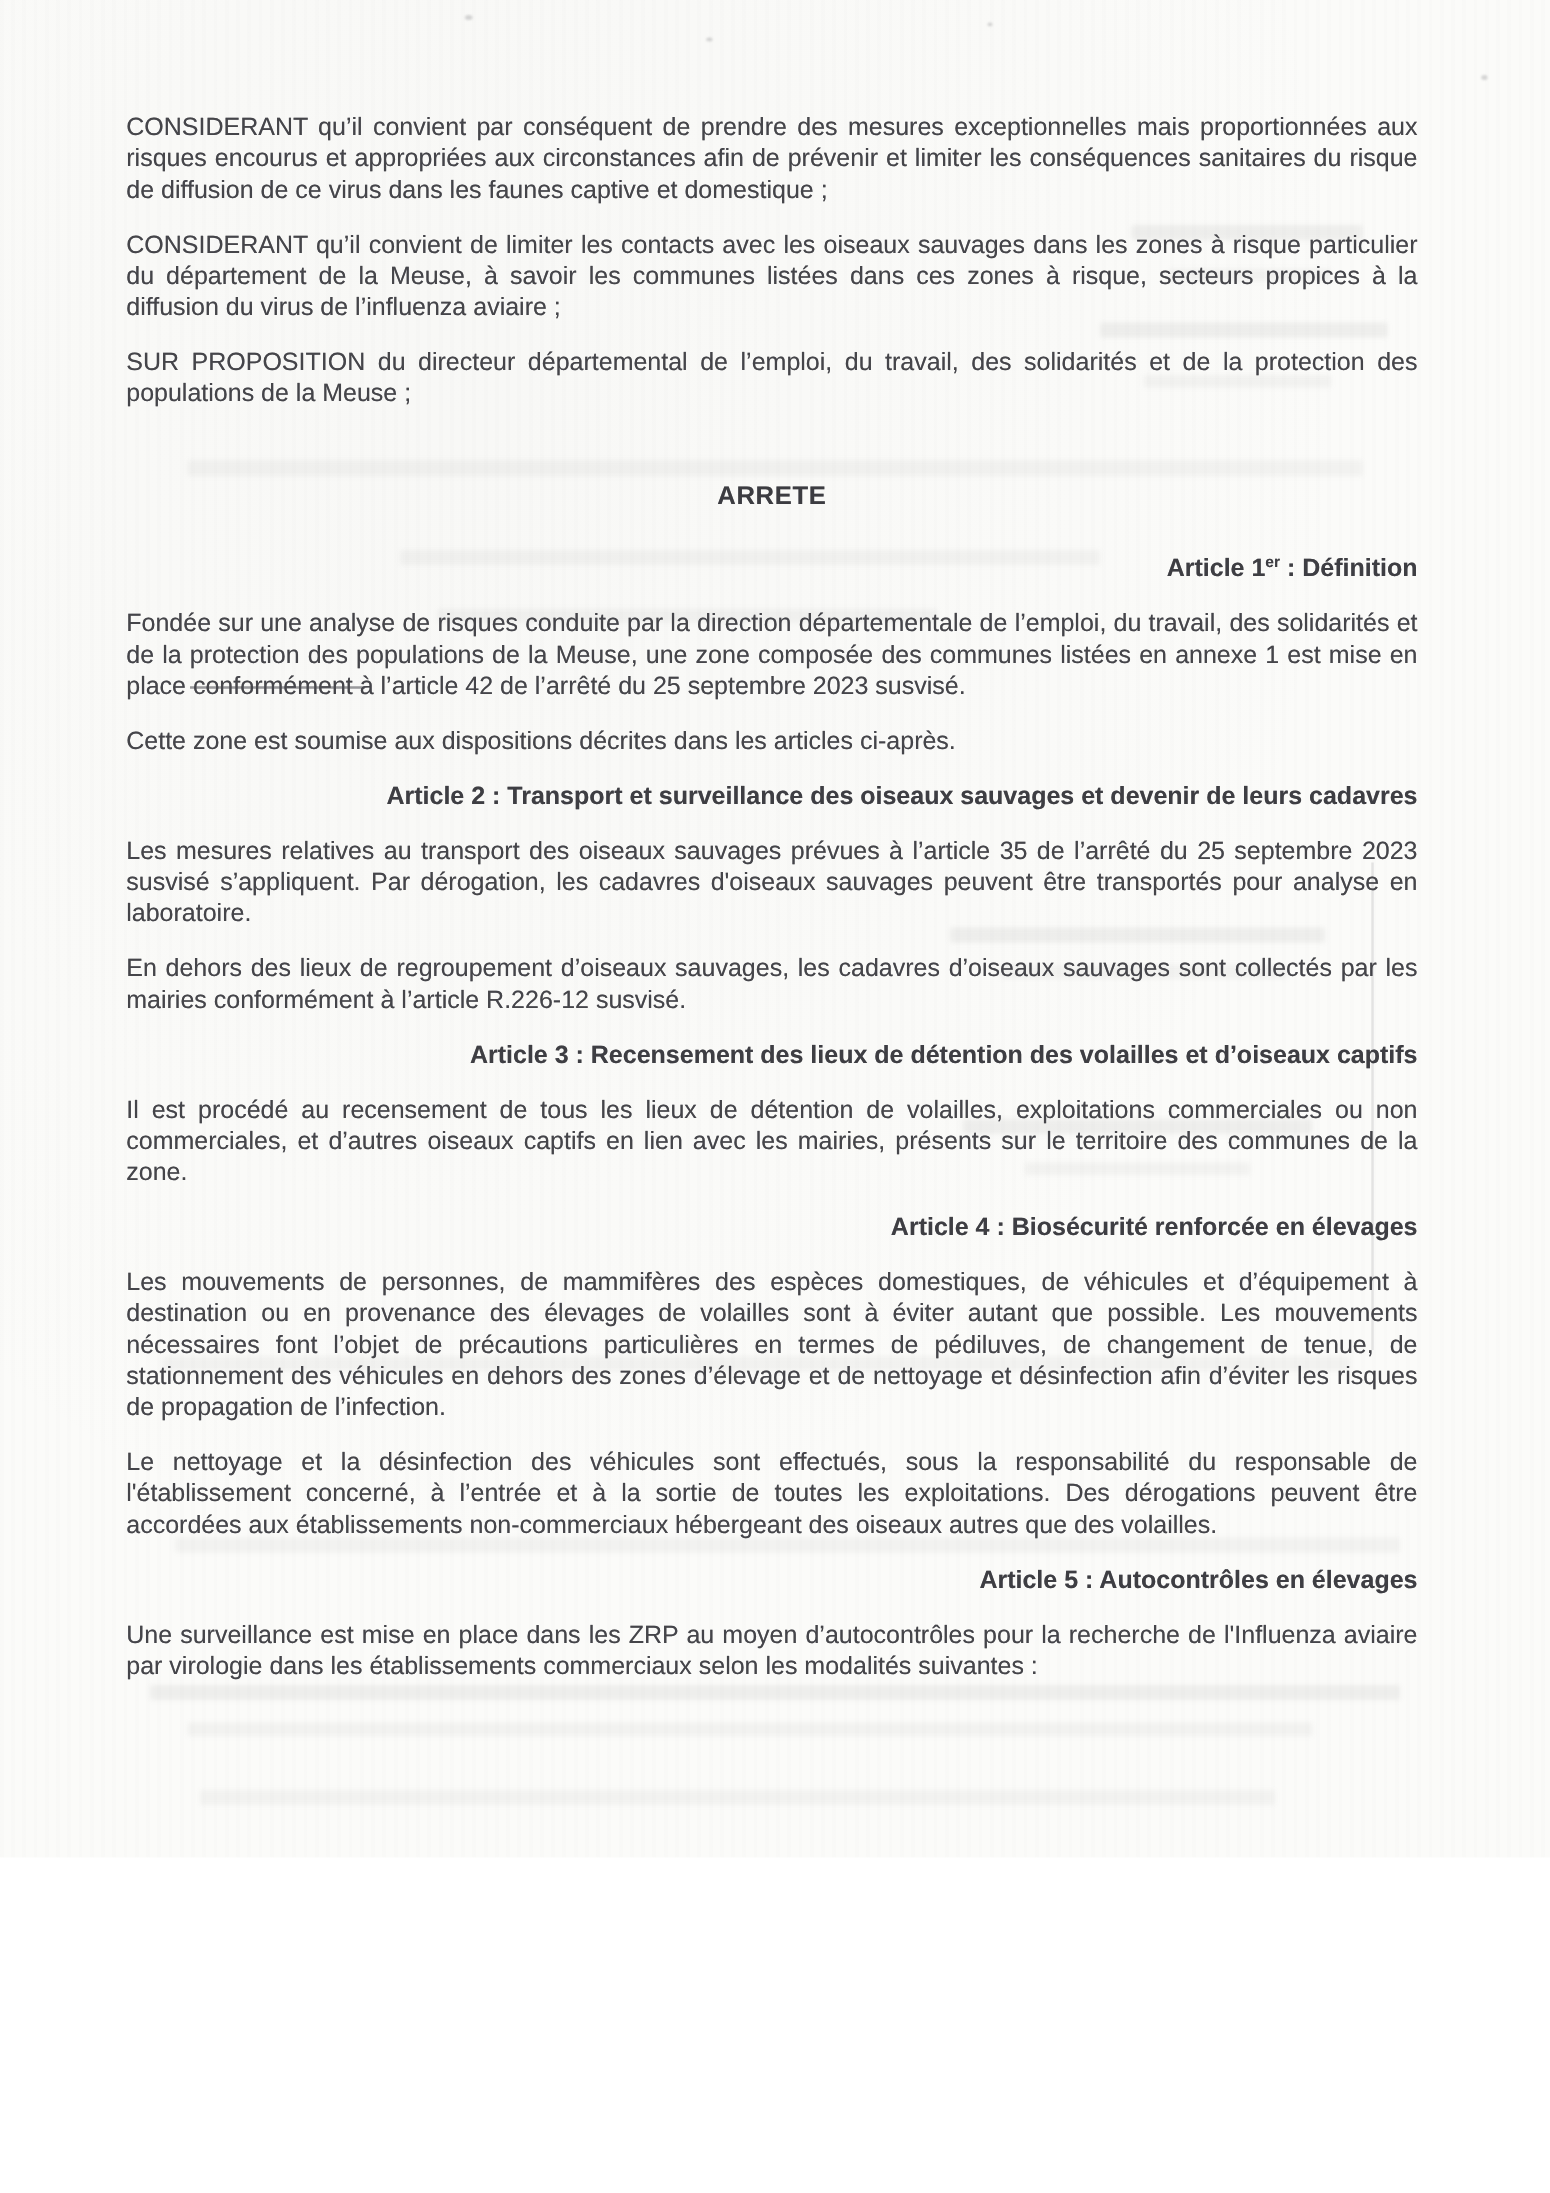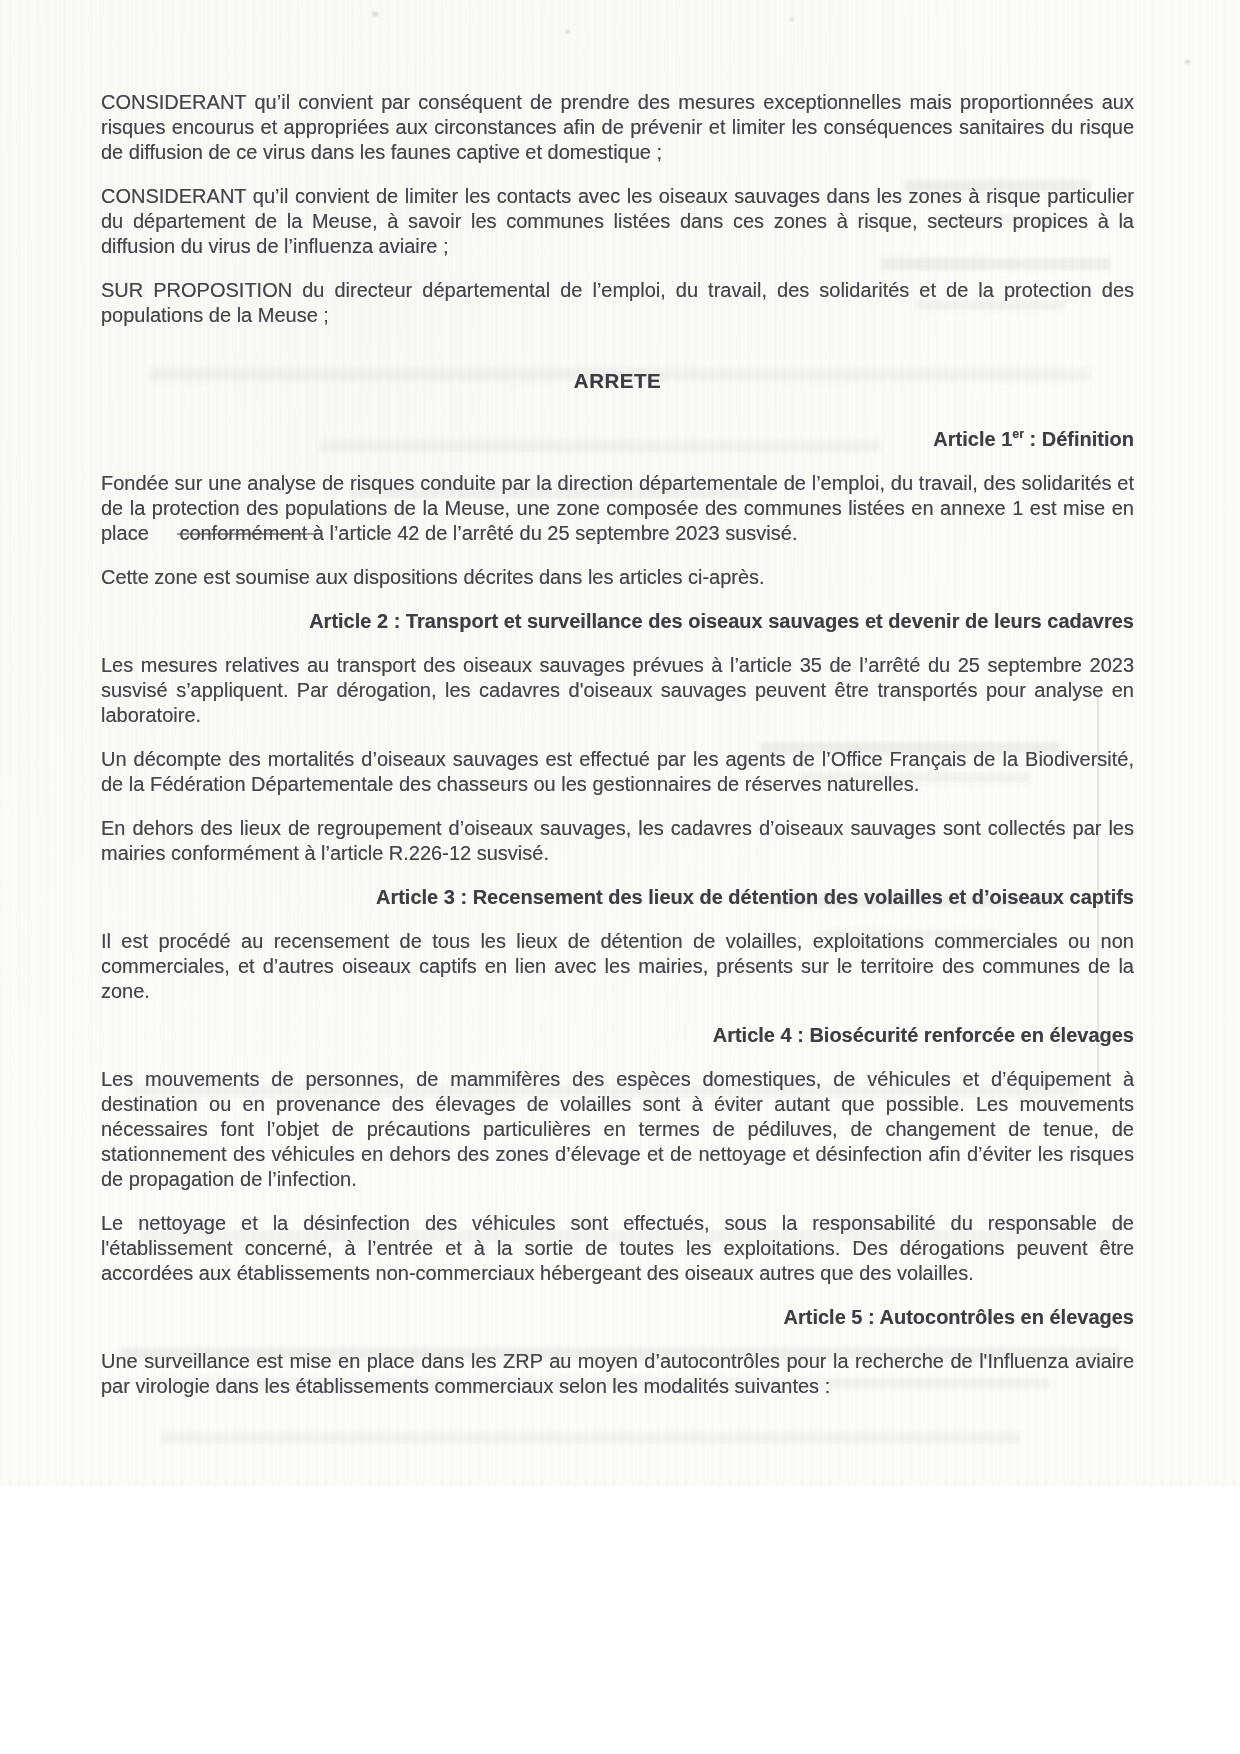--- a/index.html
+++ b/index.html
@@ -40,33 +40,33 @@
   }
   .para { margin: 0 0 19px 0; }
   .heading {
     margin: 0 0 19px 0;
     font-size: 20px;
     font-weight: bold;
     text-align: right;
     color: #3e3e43;
   }
   .arrete {
-    margin: 40px 0 34px 0;
+    margin: 56px 0 34px 0;
     font-size: 20.5px;
     font-weight: bold;
     text-align: center;
     letter-spacing: 0.5px;
     color: #3c3c41;
   }
   sup.ordinal {
     font-size: 0.62em;
     vertical-align: super;
     line-height: 0;
   }
-  .struck { position: relative; white-space: nowrap; margin-left: 25px; }
+  .struck { position: relative; white-space: nowrap; }
   .struck::after {
     content: "";
     position: absolute;
     left: -2px;
     right: -10px;
     top: 52%;
     height: 2px;
     background: rgba(75,75,80,0.55);
     filter: blur(0.3px);
   }
@@ -147,21 +147,20 @@
     <h2 class="heading"><span>Article 1</span><sup class="ordinal">er</sup><span> : Définition</span></h2>
 
     <p class="para"><span>Fondée sur une analyse de risques conduite par la direction départementale de l’emploi, du travail, des solidarités et de la protection des populations de la Meuse, une zone composée des communes listées en annexe 1 est mise en place </span><span class="struck">conformément</span><span> à l’article 42 de l’arrêté du 25 septembre 2023 susvisé.</span></p>
 
     <p class="para">Cette zone est soumise aux dispositions décrites dans les articles ci-après.</p>
 
     <h2 class="heading">Article 2 : Transport et surveillance des oiseaux sauvages et devenir de leurs cadavres</h2>
 
     <p class="para">Les mesures relatives au transport des oiseaux sauvages prévues à l’article 35 de l’arrêté du 25 septembre 2023 susvisé s’appliquent. Par dérogation, les cadavres d'oiseaux sauvages peuvent être transportés pour analyse en laboratoire.</p>
 
-    <p class="para">Un décompte des mortalités d’oiseaux sauvages est effectué par les agents de l’Office Français de la Biodiversité, de la Fédération Départementale des chasseurs ou les gestionnaires de réserves naturelles.</p>
 
     <p class="para">En dehors des lieux de regroupement d’oiseaux sauvages, les cadavres d’oiseaux sauvages sont collectés par les mairies conformément à l’article R.226-12 susvisé.</p>
 
     <h2 class="heading">Article 3 : Recensement des lieux de détention des volailles et d’oiseaux captifs</h2>
 
     <p class="para">Il est procédé au recensement de tous les lieux de détention de volailles, exploitations commerciales ou non commerciales, et d’autres oiseaux captifs en lien avec les mairies, présents sur le territoire des communes de la zone.</p>
 
     <h2 class="heading">Article 4 : Biosécurité renforcée en élevages</h2>
 
     <p class="para">Les mouvements de personnes, de mammifères des espèces domestiques, de véhicules et d’équipement à destination ou en provenance des élevages de volailles sont à éviter autant que possible. Les mouvements nécessaires font l’objet de précautions particulières en termes de pédiluves, de changement de tenue, de stationnement des véhicules en dehors des zones d’élevage et de nettoyage et désinfection afin d’éviter les risques de propagation de l’infection.</p>

